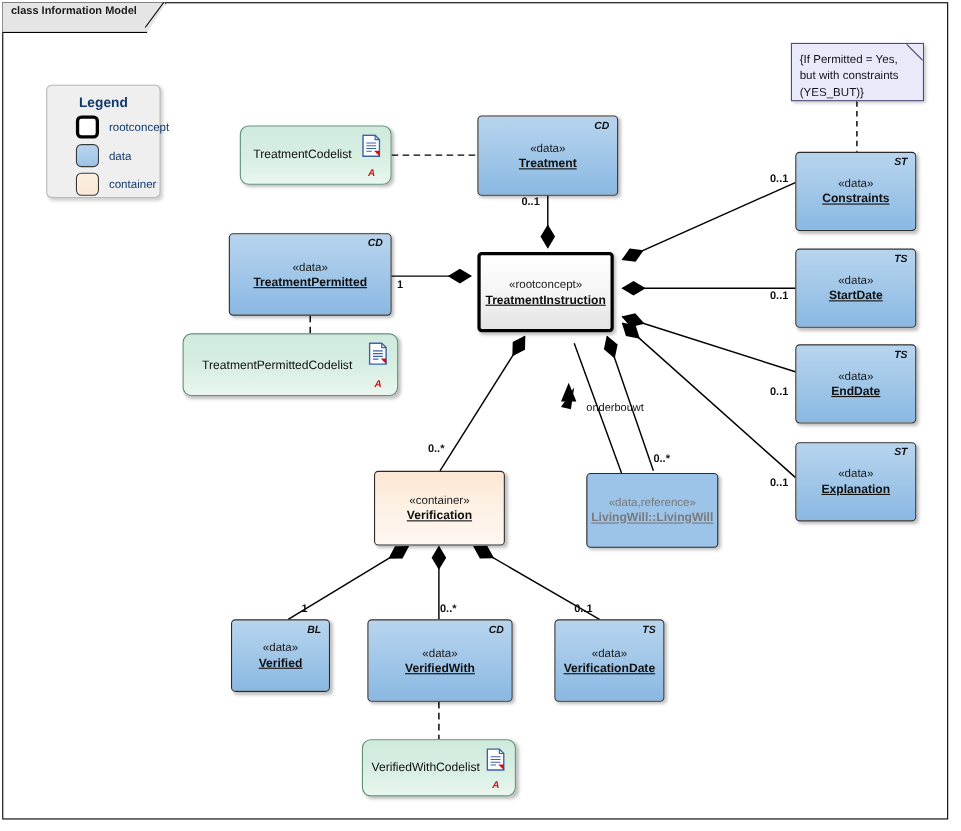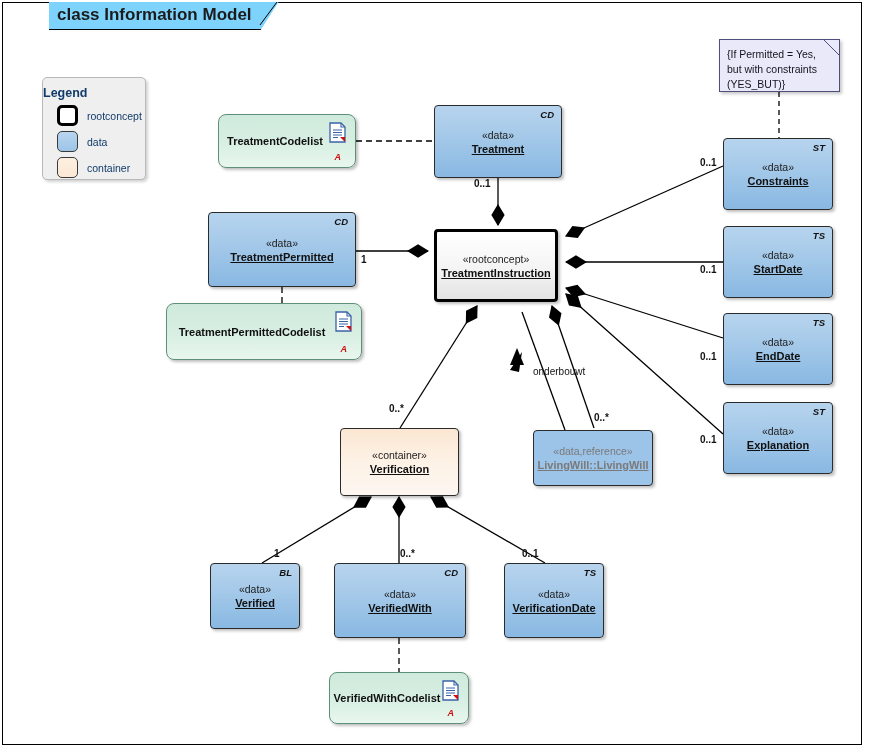--- a/index.html
+++ b/index.html
@@ -2,23 +2,23 @@
 <html><head>
 <meta charset="utf-8">
 <style>
   html,body{margin:0;padding:0;background:#ffffff;}
   body{font-family:"Liberation Sans", sans-serif;}
   #canvas{position:relative;width:874px;height:755px;background:#fff;overflow:hidden;}
 
   
   .frame{position:absolute;left:2px;top:2px;width:860px;height:743px;border:1px solid #000;box-sizing:border-box;background:transparent;}
   .frame-tab{position:absolute;left:2px;top:2px;height:24px;box-sizing:border-box;}
-  .frame-tab .tabbody{position:relative;height:24px;border:1px solid #000;border-top:none;border-left:none;background:#7dd3fc;
-     padding:3px 26px 0 8px;font-size:17px;font-weight:bold;color:#1b1b1b;white-space:nowrap;
-     clip-path:polygon(0 0,100% 0,calc(100% - 18px) 100%,0 100%);margin-left:47px;}
+  .frame-tab .tabbody{position:relative;height:24px;border:1px solid #000;border-top:none;border-left:none;background:#e5e5e5;
+     padding:3px 26px 0 8px;font-size:10px;font-weight:bold;color:#1b1b1b;white-space:nowrap;
+     clip-path:polygon(0 0,100% 0,calc(100% - 18px) 100%,0 100%);}
   .frame-tab .tabslash{position:absolute;top:0;right:0;width:20px;height:24px;}
 
   
   .node{position:absolute;box-sizing:border-box;border-radius:4px;
         box-shadow:2px 2px 3px rgba(0,0,0,.25);}
   .node .stereo{font-size:10.5px;color:#1c1c1c;text-align:center;line-height:14px;}
   .node .nname{font-size:11px;font-weight:bold;color:#101010;text-align:center;line-height:14px;text-decoration:underline;}
   .node .corner{position:absolute;top:3px;right:7px;font-size:9.5px;font-style:italic;font-weight:bold;color:#111;}
   .node .cbody{position:absolute;left:0;right:0;top:50%;transform:translateY(-50%);}
 
@@ -26,37 +26,37 @@
     background:linear-gradient(180deg,#b7d4ee 0%,#a8cbea 35%,#89b8e2 100%);}
   .root-node{border:3px solid #000;
     background:linear-gradient(180deg,#ffffff 0%,#f4f4f4 55%,#e3e3e3 100%);}
   .container-node{border:1.6px solid #2b2b2b;
     background:linear-gradient(180deg,#fbe6d2 0%,#fdf1e4 45%,#fdf7f1 100%);}
   .ref-node{border:1.6px solid #2b2b2b;background:#9cc3e8;}
   .ref-node .stereo,.ref-node .nname{color:#7a7a7a;}
   .codelist-node{border:1.3px solid #5e8f78;border-radius:8px;
     background:linear-gradient(180deg,#cfeadc 0%,#d8efe2 55%,#e9f7ef 100%);}
   .codelist-node .clname{position:absolute;left:0;right:0;top:50%;transform:translateY(-50%);
-    text-align:center;font-size:11px;font-weight:bold;color:#101010;padding-right:24px;}
+    text-align:center;font-size:11px;font-weight:normal;color:#101010;padding-right:24px;}
 
   
   .doc-icon{position:absolute;top:7px;right:9px;width:17px;height:21px;}
   .redA{position:absolute;right:14px;bottom:5px;font-size:9px;font-weight:bold;font-style:italic;color:#cc1111;}
 
   
   .note{position:absolute;box-sizing:border-box;border:1px solid #4e4e7a;background:#e9e9f9;
         box-shadow:2px 2px 3px rgba(0,0,0,.22);font-size:10.5px;color:#14141e;line-height:15px;
         padding:7px 20px 0 7px;}
   .note-fold{position:absolute;top:0;right:0;width:15px;height:15px;}
 
   
   .legend{position:absolute;box-sizing:border-box;border:1px solid #b9b9b9;border-radius:5px;background:#efefef;
           box-shadow:2px 2px 3px rgba(0,0,0,.18);}
-  .legend-title{font-size:12.5px;font-weight:bold;color:#123a6b;margin-top:8px;}
-  .legend-row{display:flex;align-items:center;margin:5px 0 0 14px;}
+  .legend-title{text-align:center;font-size:12.5px;font-weight:bold;color:#123a6b;margin-top:8px;}
+  .legend-row{display:flex;align-items:center;margin:5px 0 0 26px;}
   .legend-sw{width:21px;height:21px;border-radius:5px;box-sizing:border-box;flex:0 0 auto;}
   .sw-root{border:3px solid #000;background:#fff;}
   .sw-data{border:1.4px solid #3a3a3a;background:linear-gradient(180deg,#b9d5ef,#9cc4e8);}
   .sw-cont{border:1.4px solid #3a3a3a;background:linear-gradient(180deg,#fdf0e0,#fbe7d4);}
   .legend-lbl{font-size:10.5px;color:#123a6b;margin-left:9px;}
 
   
   #edges{position:absolute;left:0;top:0;width:874px;height:755px;pointer-events:none;}
   .mult{position:absolute;font-size:10px;font-weight:bold;color:#111;white-space:nowrap;}
   .elabel{position:absolute;font-size:10px;color:#111;white-space:nowrap;}
@@ -252,21 +252,21 @@
     </div>
   </div>
 
   <div class="node root-node" style="left:434px;top:229px;width:124px;height:73px;">
     <div class="cbody">
       <div class="stereo">«rootconcept»</div>
       <div class="nname">TreatmentInstruction</div>
     </div>
   </div>
 
-  <div class="node ref-node" style="left:533px;top:430px;width:120px;height:56px;">
+  <div class="node ref-node" style="left:533px;top:430px;width:120px;height:68px;">
     <div class="cbody">
       <div class="stereo">«data,reference»</div>
       <div class="nname">LivingWill::LivingWill</div>
     </div>
   </div>
 
   <div class="node data-node" style="left:210px;top:563px;width:90px;height:66px;">
     <div class="corner">BL</div>
     <div class="cbody">
       <div class="stereo">«data»</div>

